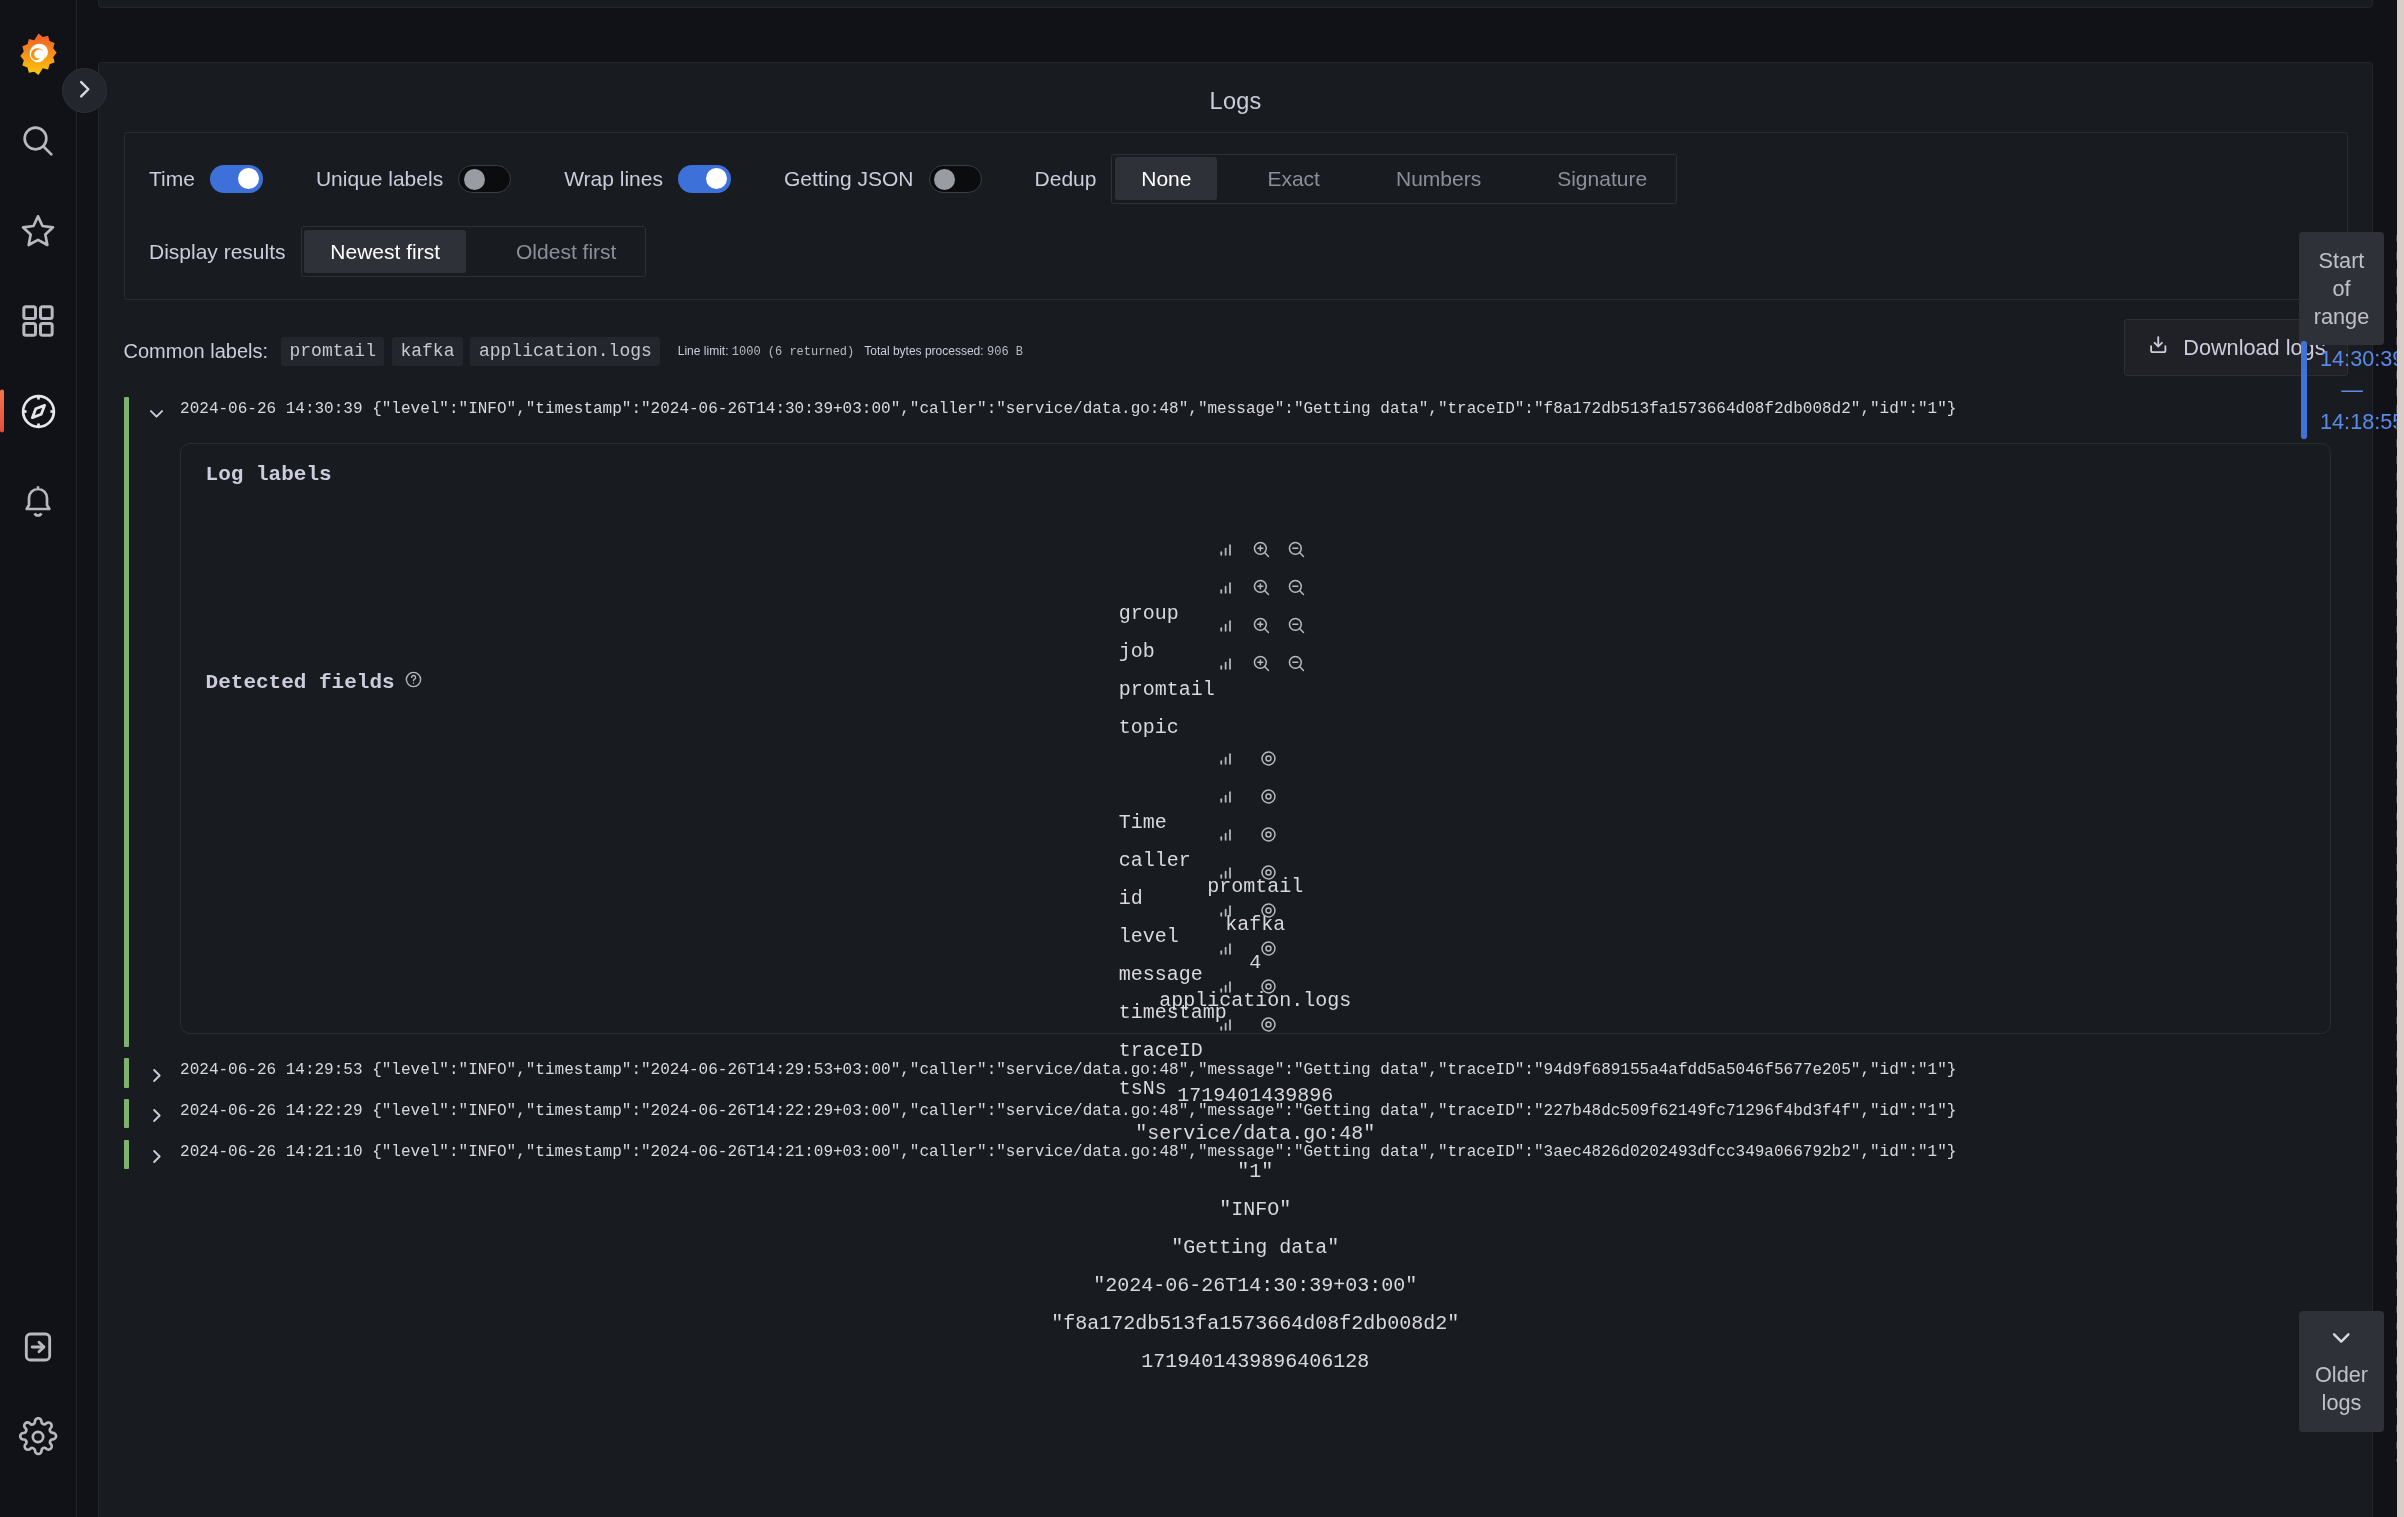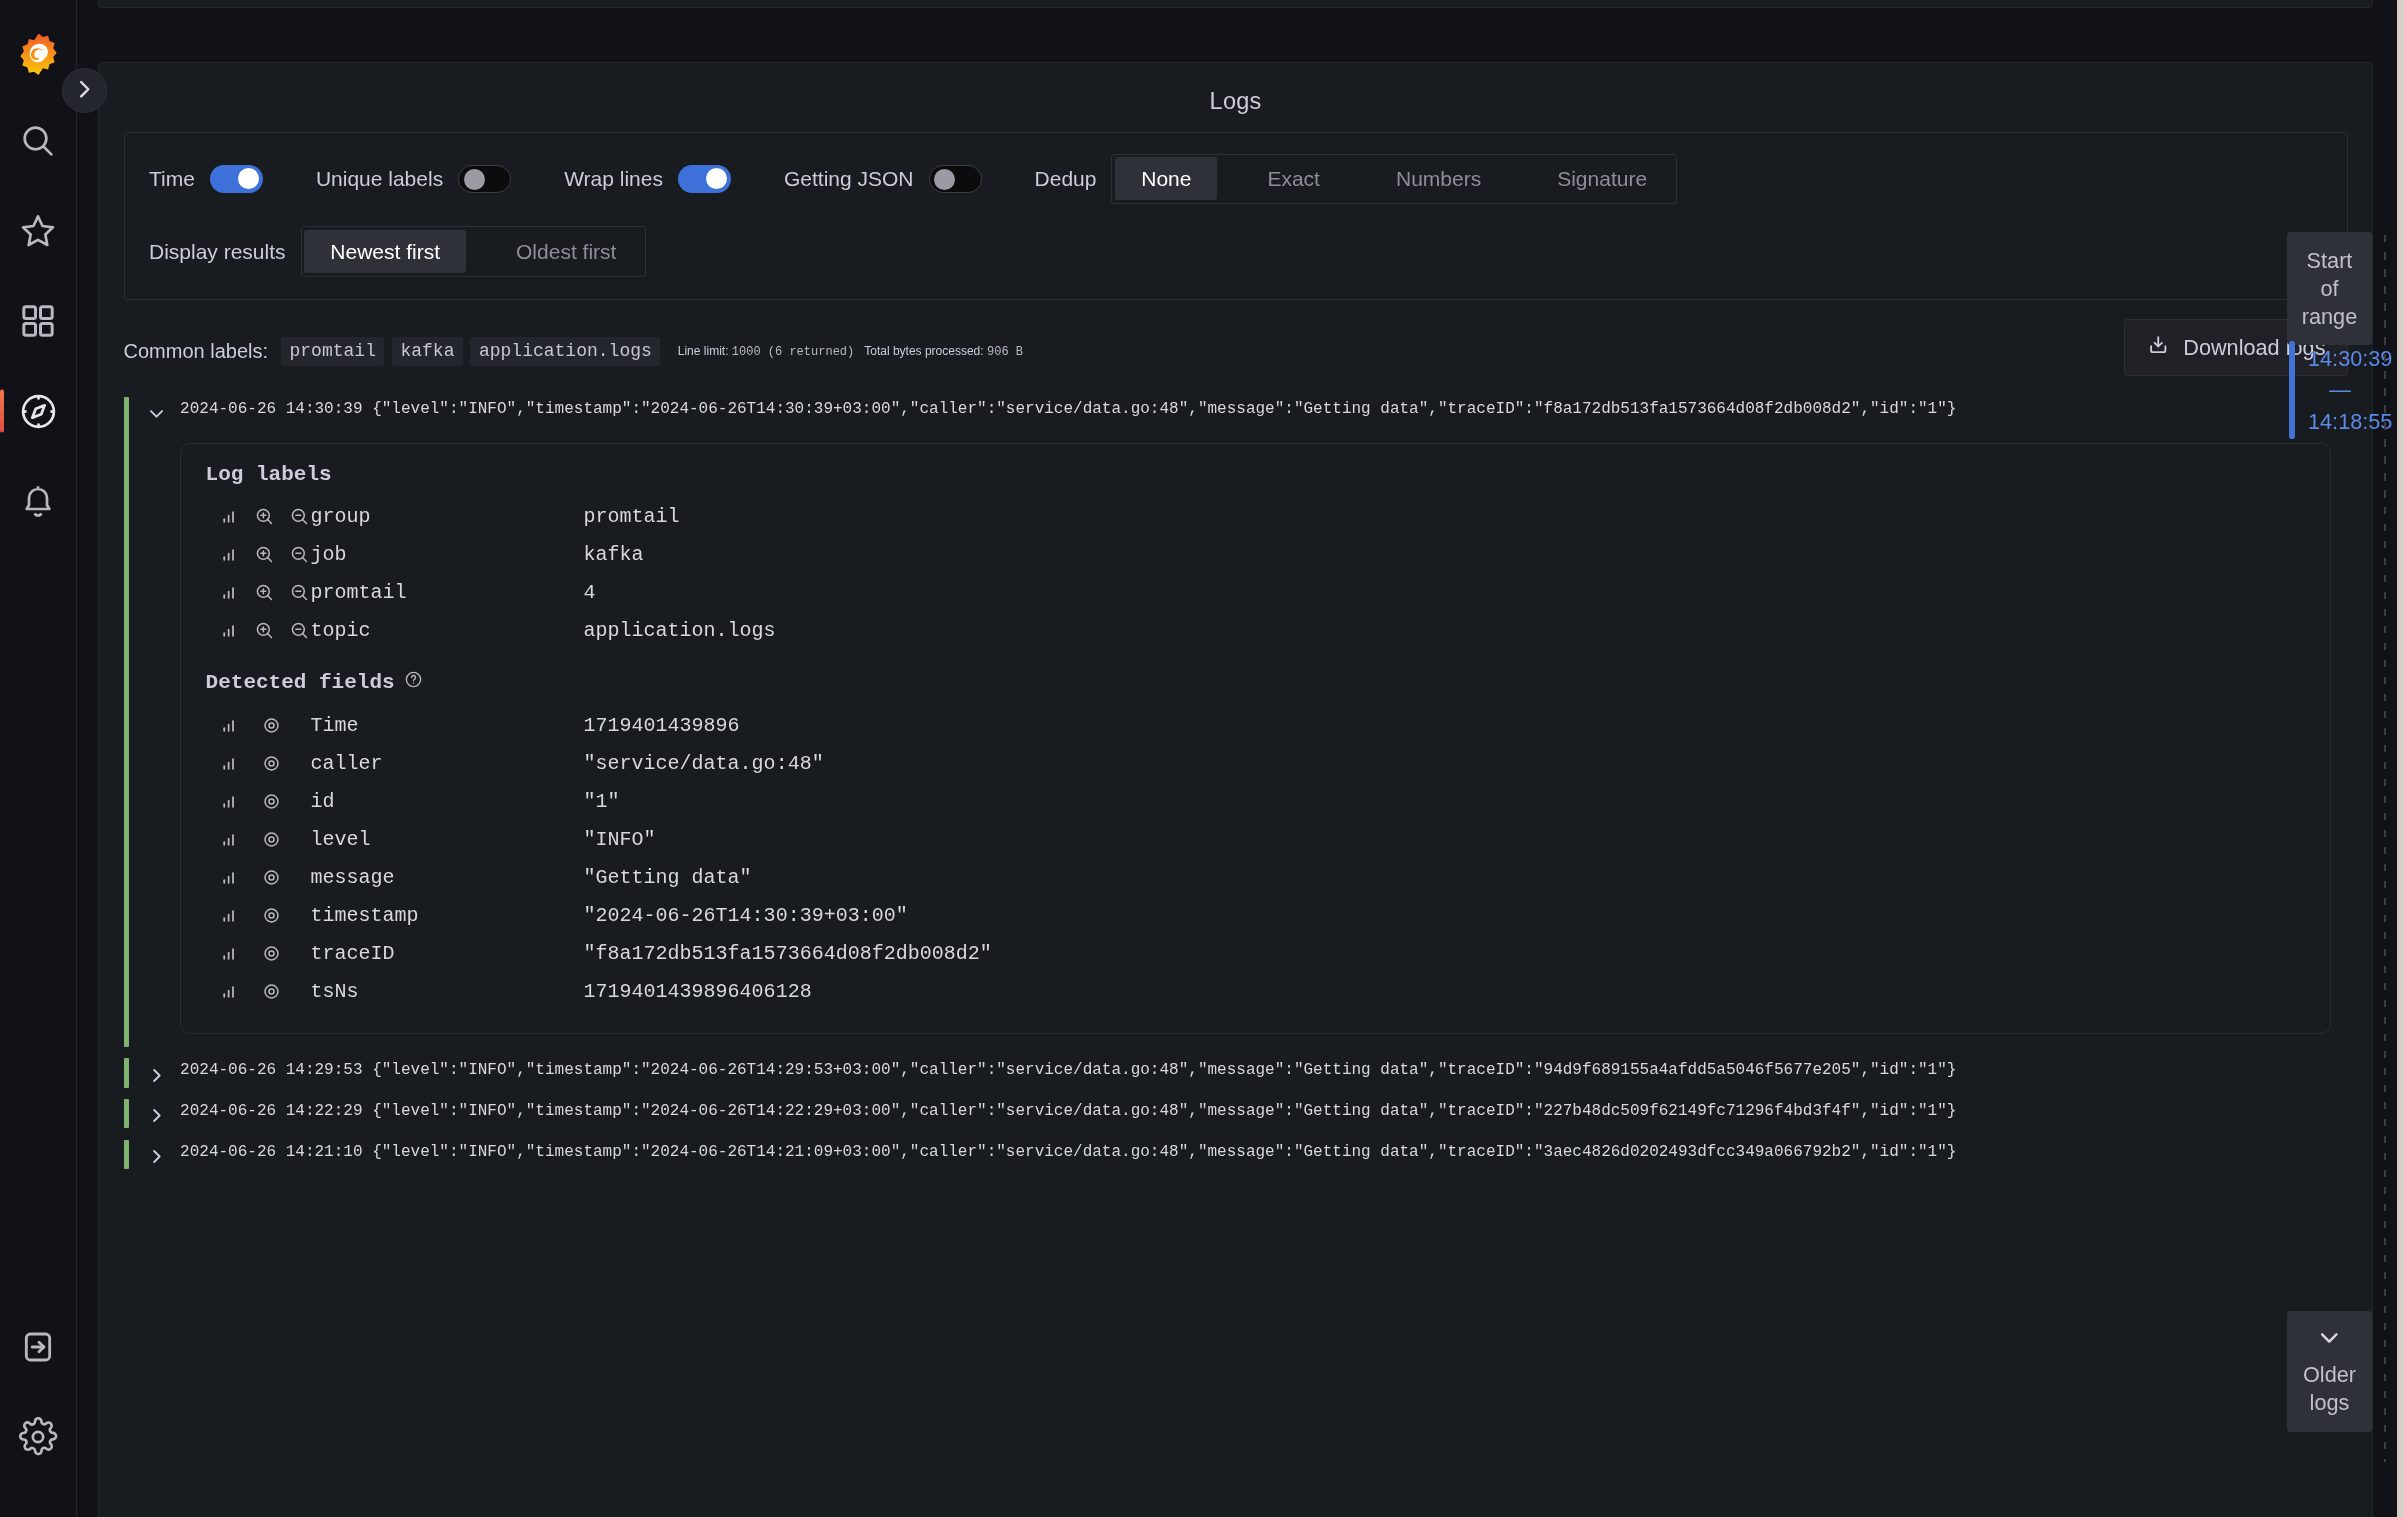--- a/index.html
+++ b/index.html
@@ -178,38 +178,39 @@
   }
   .det-head {
     font-family: "Liberation Mono", monospace;
     font-size: 21px; color: #ccccdc; font-weight: 700;
     margin-bottom: 11.3px; display: flex; align-items: center; gap: 9.4px;
   }
   .det-head.second { margin-top: 21px; }
   .det-row {
     display: flex; align-items: center;
     height: 38px;
+    flex-direction: column;
   }
   .det-icons { display: flex; align-items: center; gap: 13px; width: 105px; flex: 0 0 105px; padding-left: 13px; }
   .det-icons .ic { cursor: pointer; display: flex; }
   .det-icons.fields { width: 105px; flex: 0 0 105px; gap: 21px; }
   .det-key {
     font-family: "Liberation Mono", monospace;
     font-size: 20px; color: #d8d9de;
     width: 273px; flex: 0 0 273px;
   }
   .det-val {
     font-family: "Liberation Mono", monospace;
     font-size: 20px; color: #d8d9de;
     word-break: break-all;
   }
 
   
   .gutter {
-    position: absolute; right: 12px; top: 0; width: 117px; height: 100%;
+    position: absolute; right: 0; top: 0; width: 117px; height: 100%;
     pointer-events: none;
   }
   .soft-btn {
     position: absolute; right: 21px;
     background: #2e3137; border-radius: 3.8px;
     color: #c0c1c8; text-align: center;
     font-size: 21.7px; font-weight: 500; line-height: 1.28;
     padding: 15px 13px; width: 85px;
     pointer-events: auto; cursor: pointer;
   }

